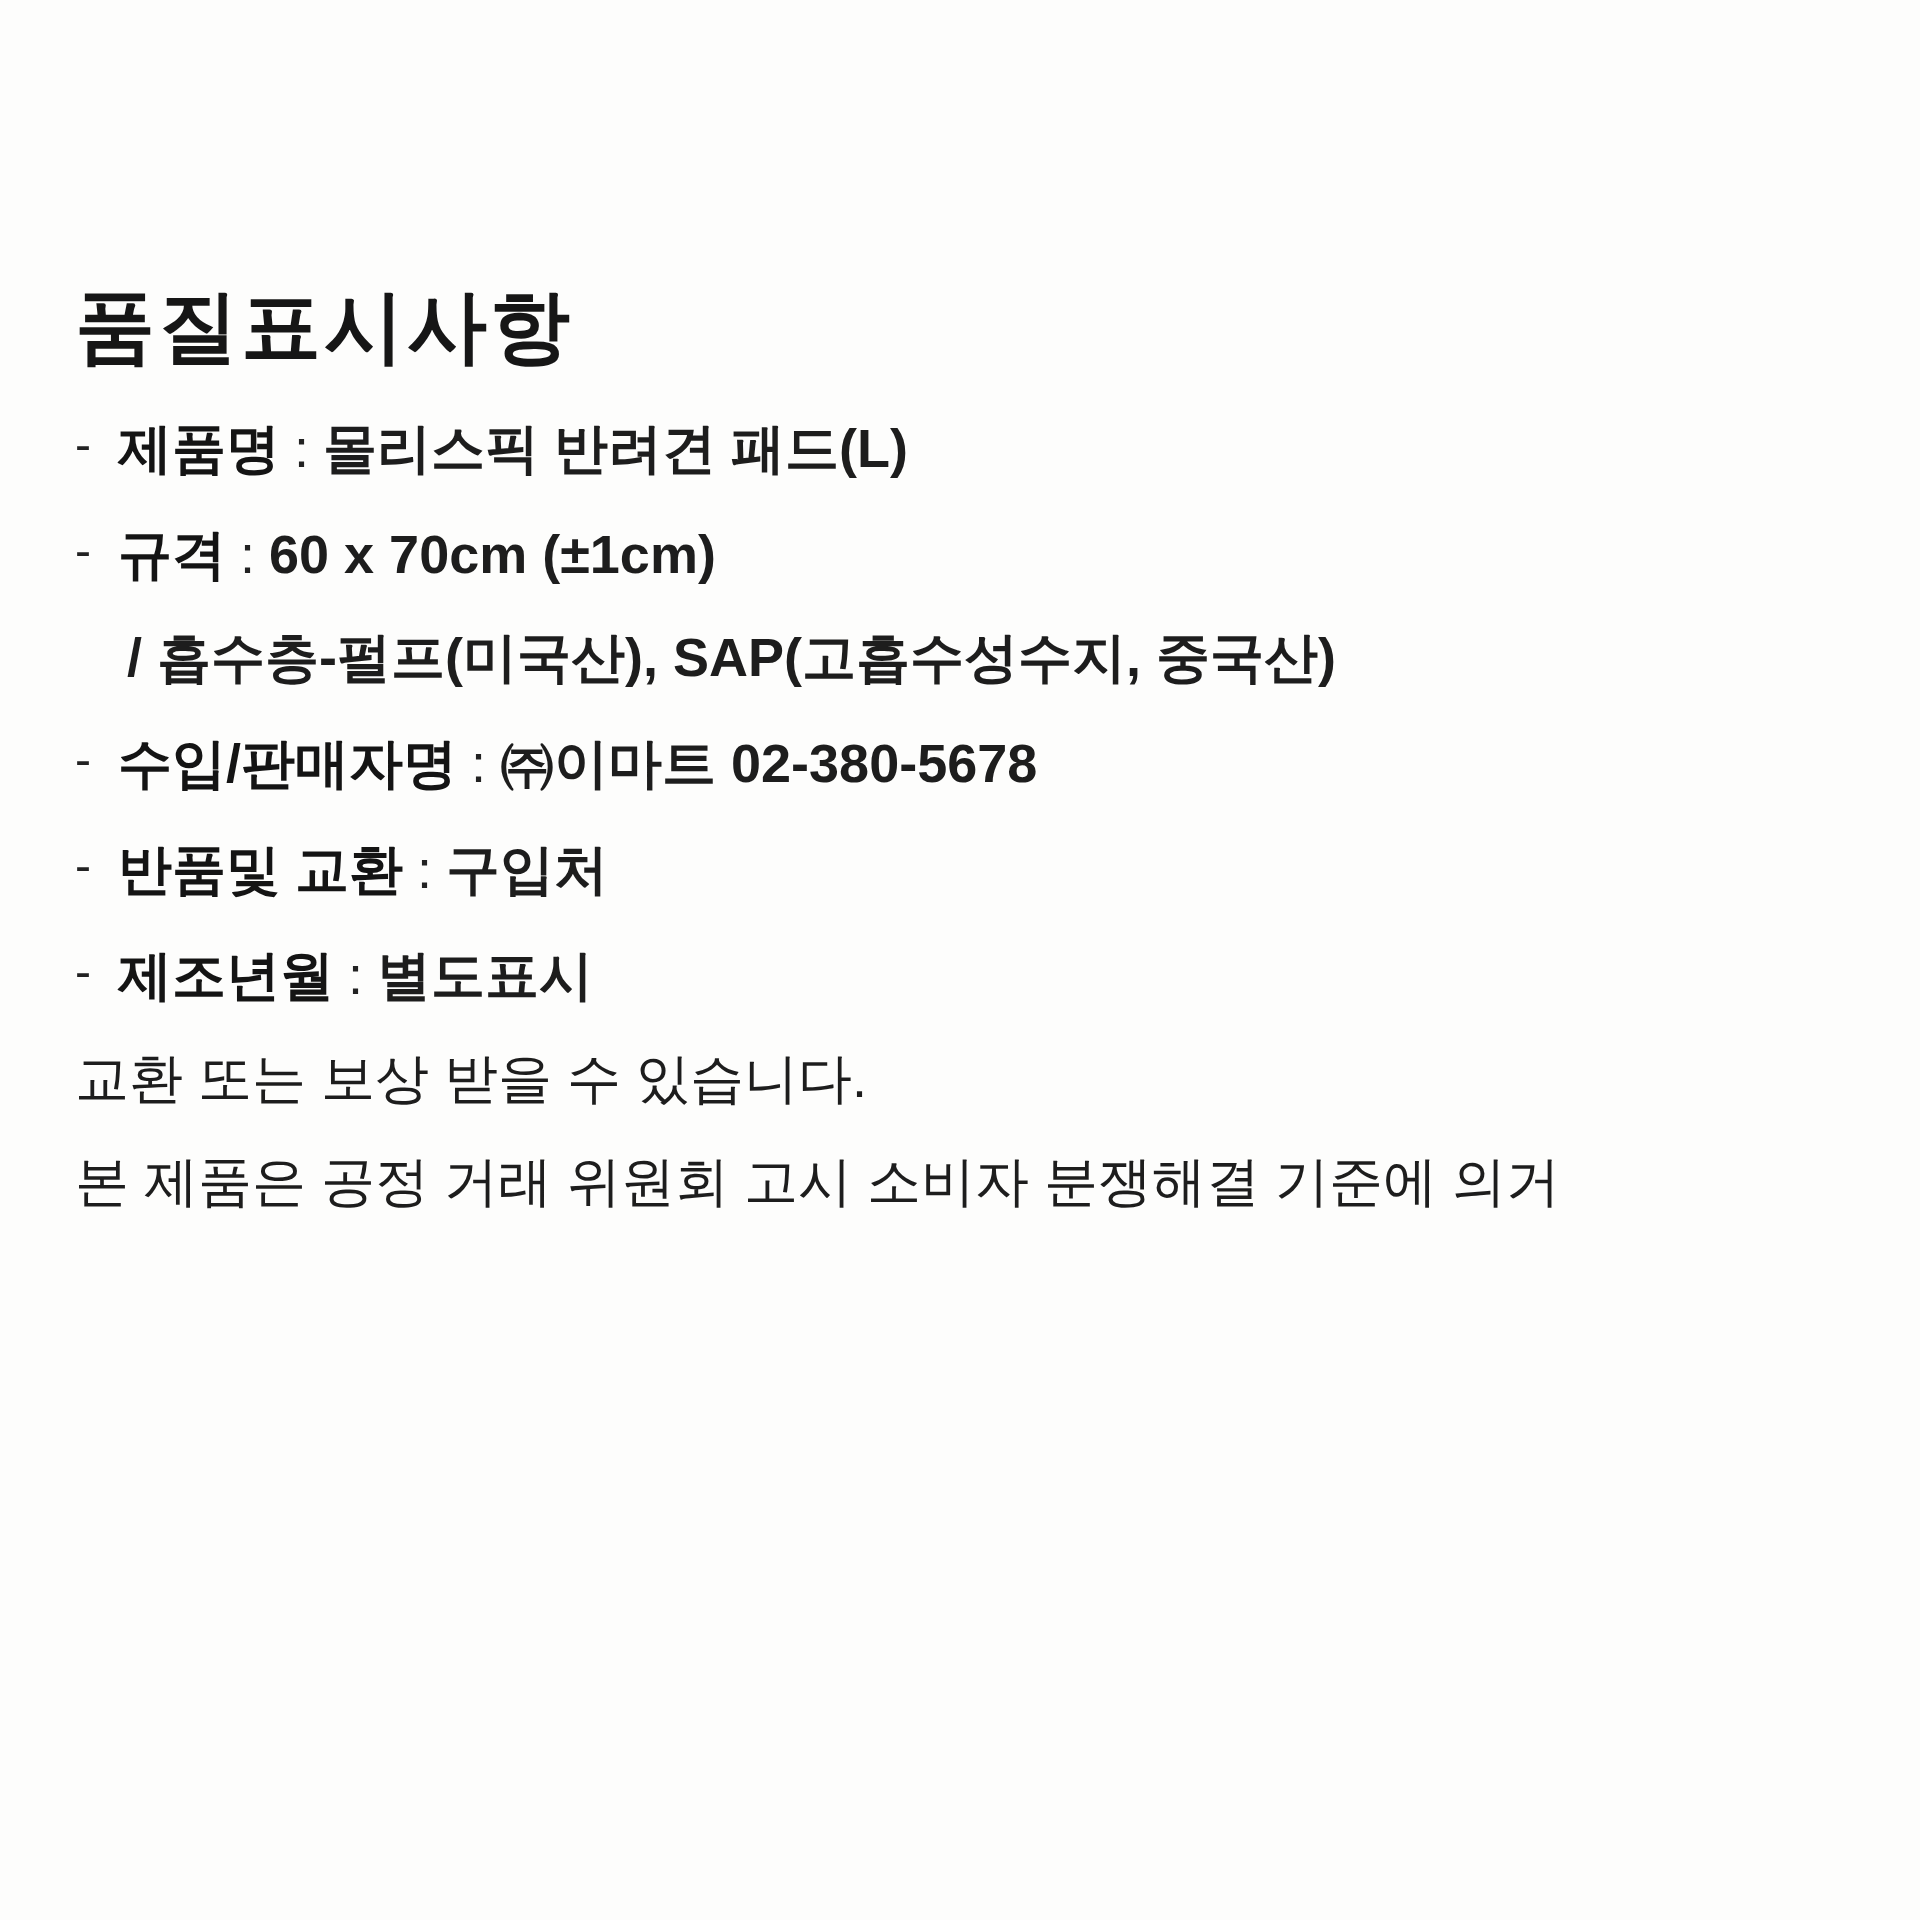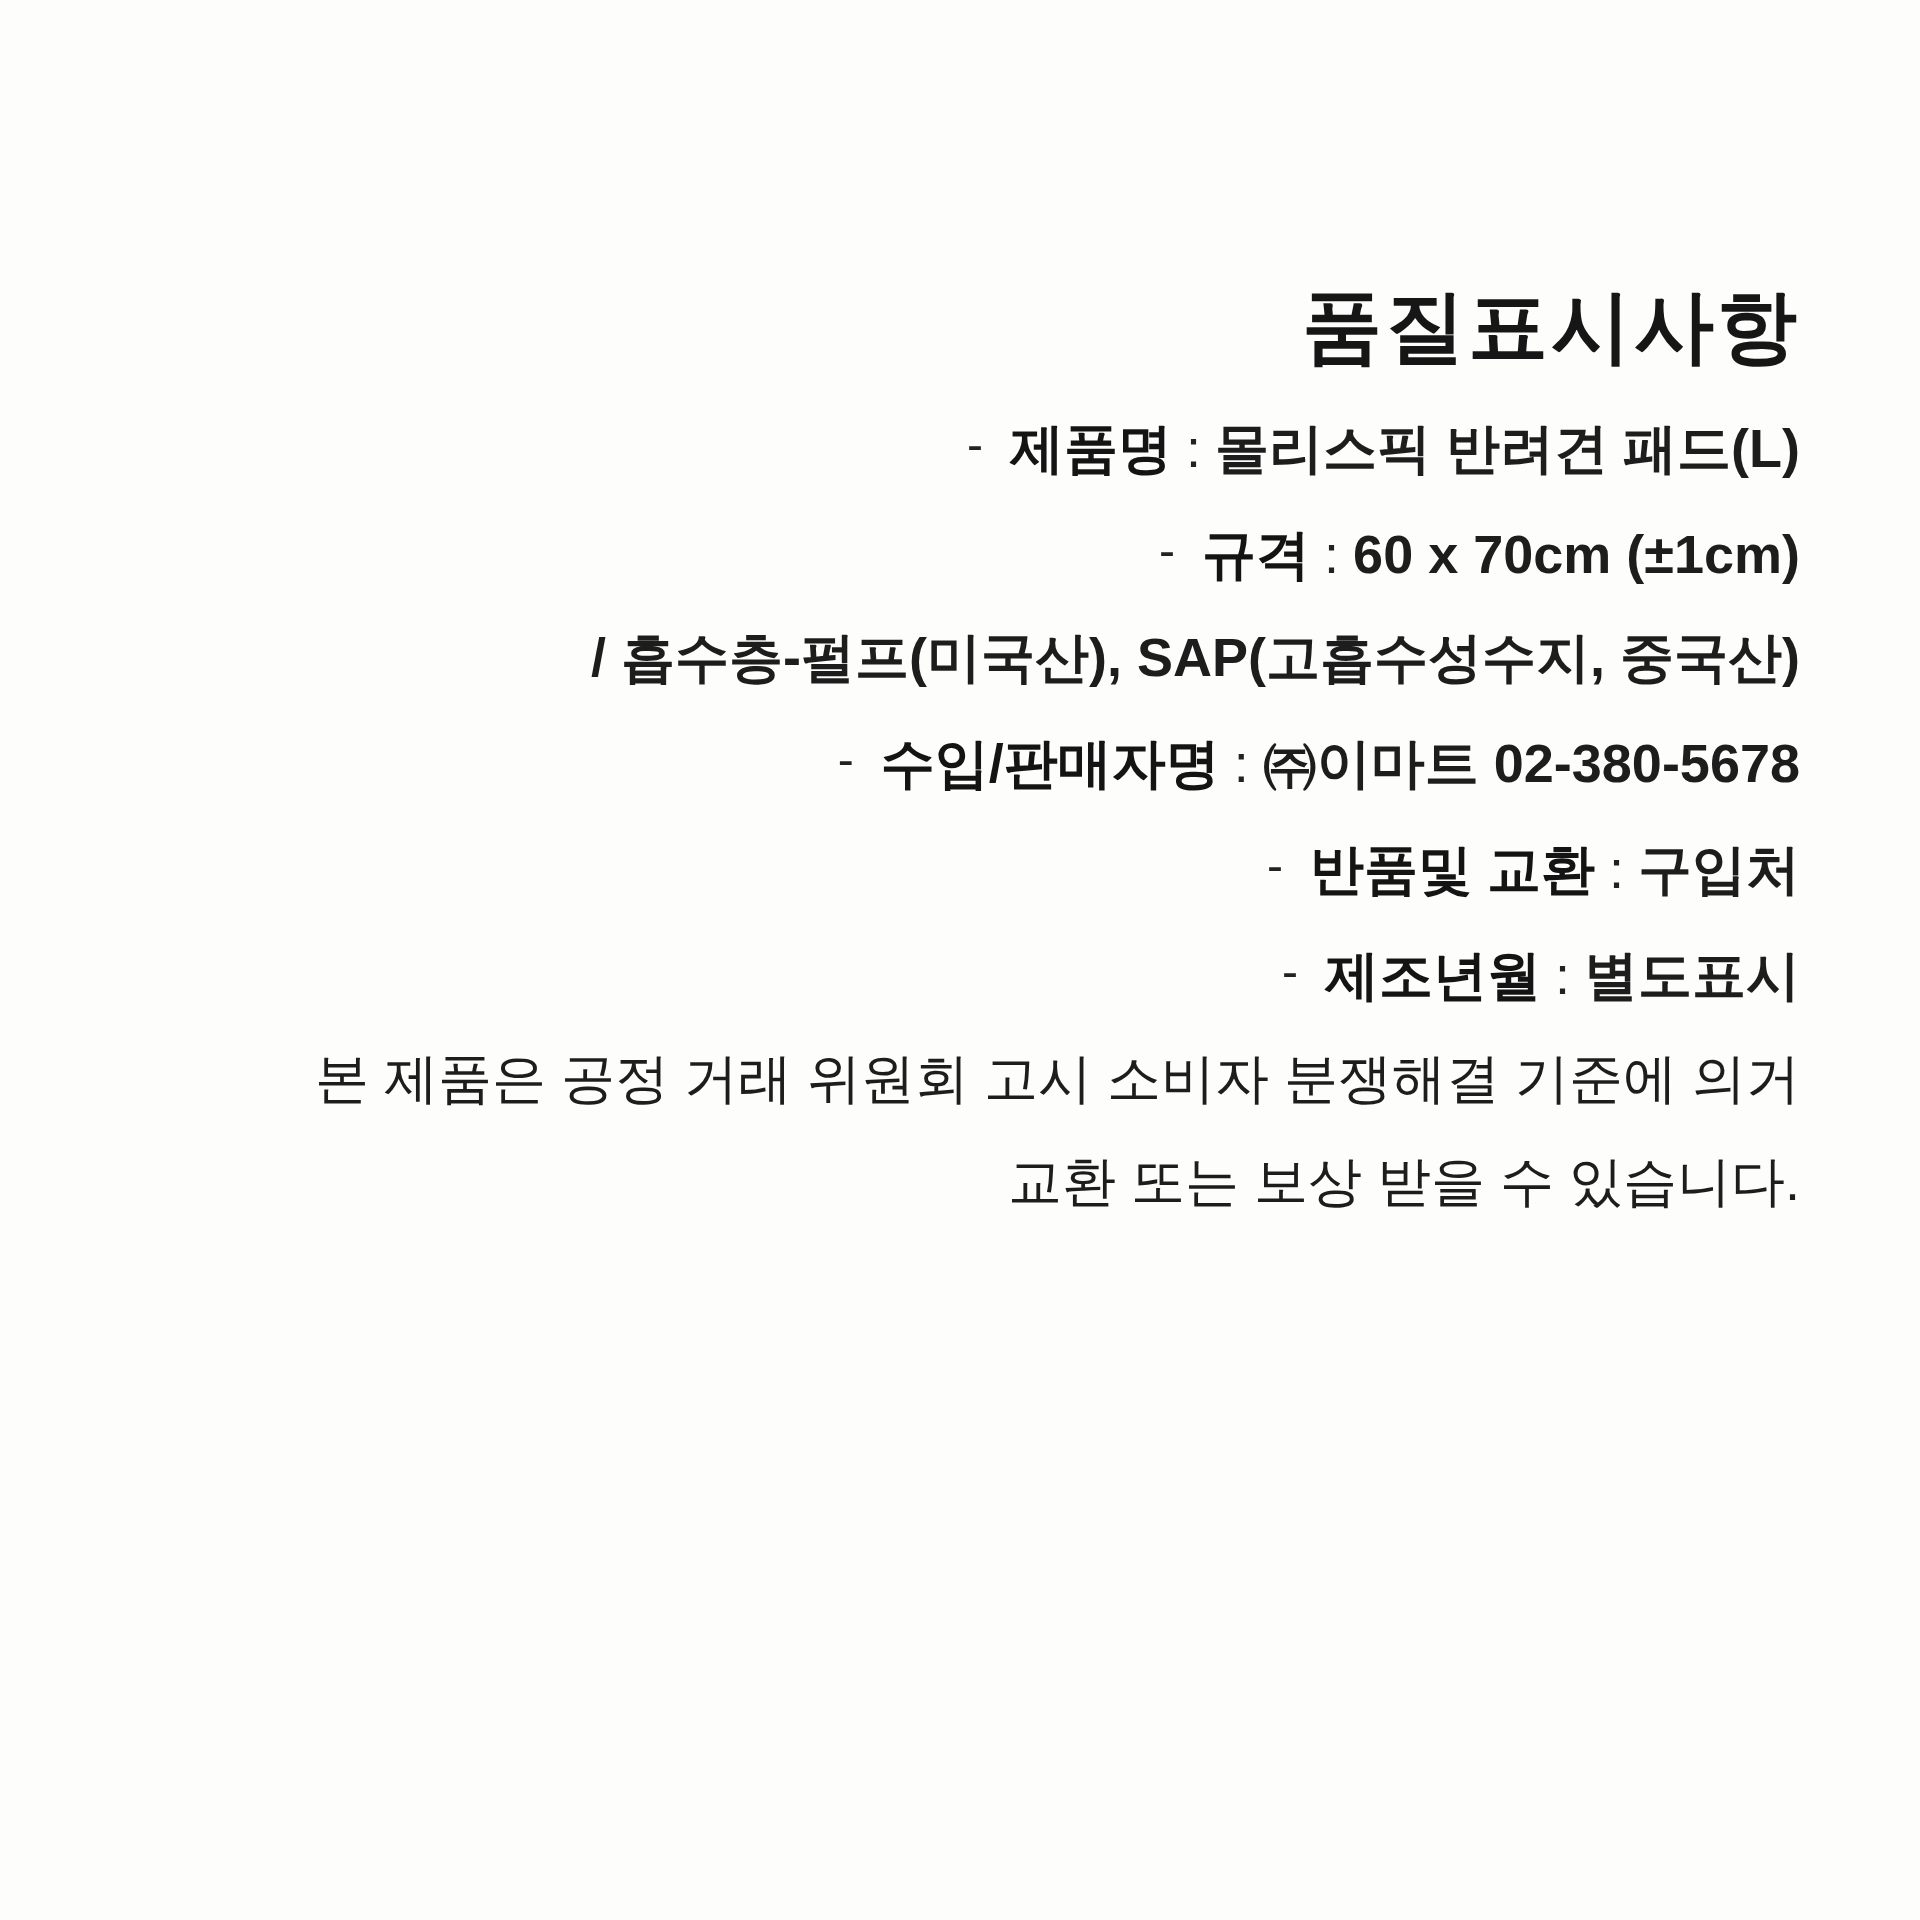--- a/index.html
+++ b/index.html
@@ -11,22 +11,21 @@
     width: 1920px;
     height: 1920px;
     overflow: hidden;
   }
   .page {
     position: relative;
     width: 1920px;
     height: 1920px;
     background: #fdfdfc;
     box-sizing: border-box;
-    padding: 272px 120px 0 56px;
-    text-align: right;
+    padding: 272px 120px 0 75px;
   }
   .title {
     font-size: 80px;
     font-weight: 800;
     letter-spacing: 3px;
     margin: 0 0 30px 0;
     line-height: 110px;
     color: #161616;
   }
   .row {
@@ -96,16 +95,16 @@
 
 
   <div class="row">
     <span class="dash">-</span><span class="key">반품및 교환</span><span class="sep">:</span><span class="val">구입처</span>
   </div>
 
   <div class="row">
     <span class="dash">-</span><span class="key">제조년월</span><span class="sep">:</span><span class="val">별도표시</span>
   </div>
 
+  <p class="footer-line">교환 또는 보상 받을 수 있습니다.</p>
   <p class="footer-line">본 제품은 공정 거래 위원회 고시 소비자 분쟁해결 기준에 의거</p>
-  <p class="footer-line">교환 또는 보상 받을 수 있습니다.</p>
 
 </div>
 
 </body></html>

